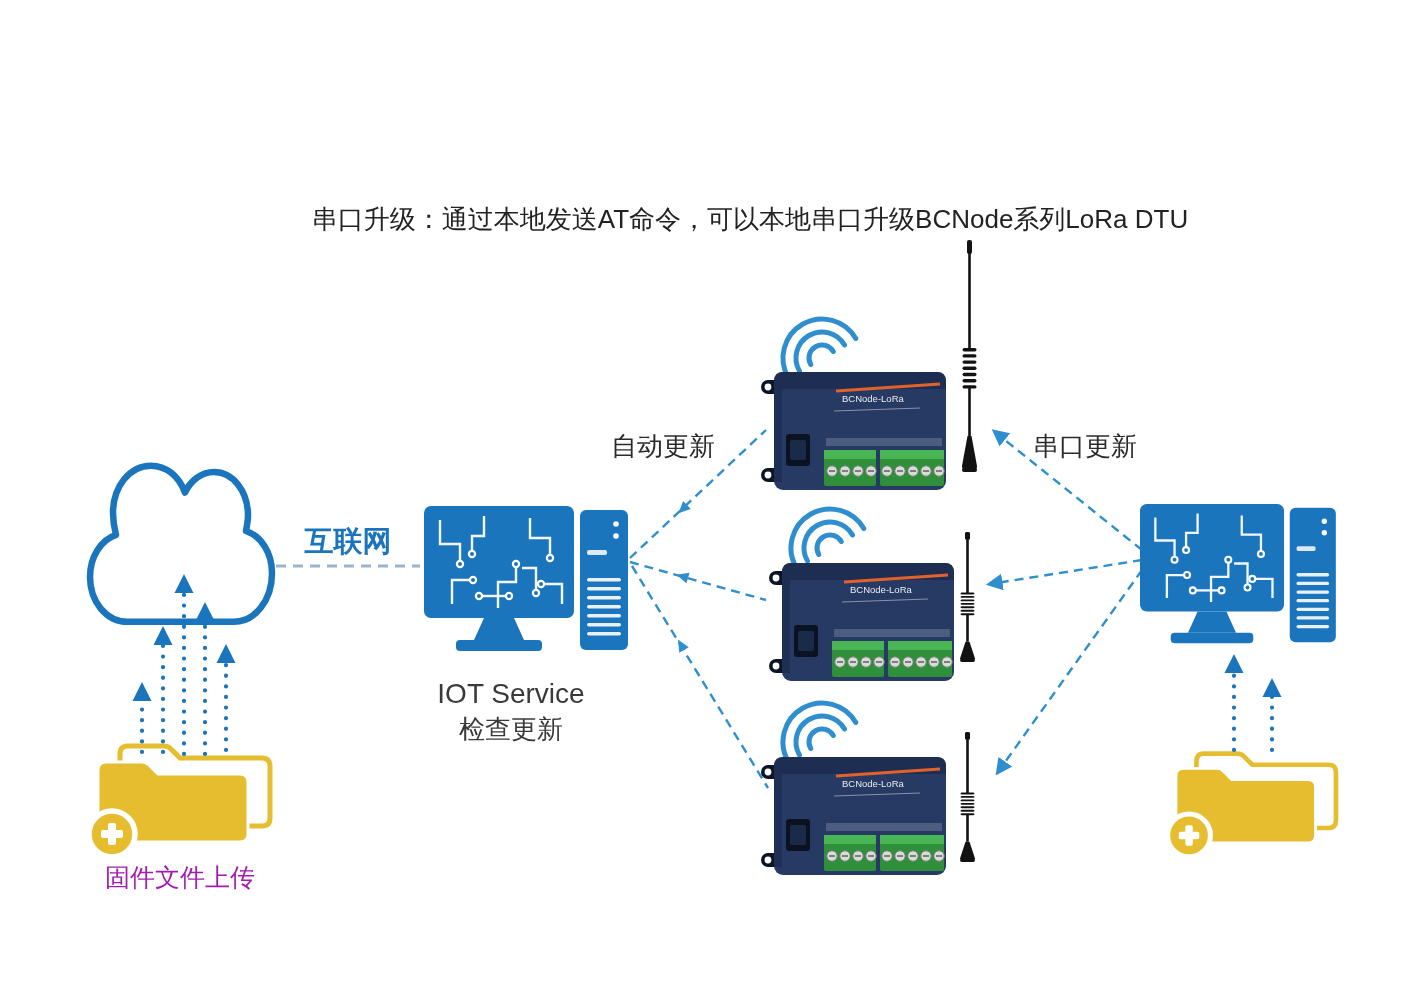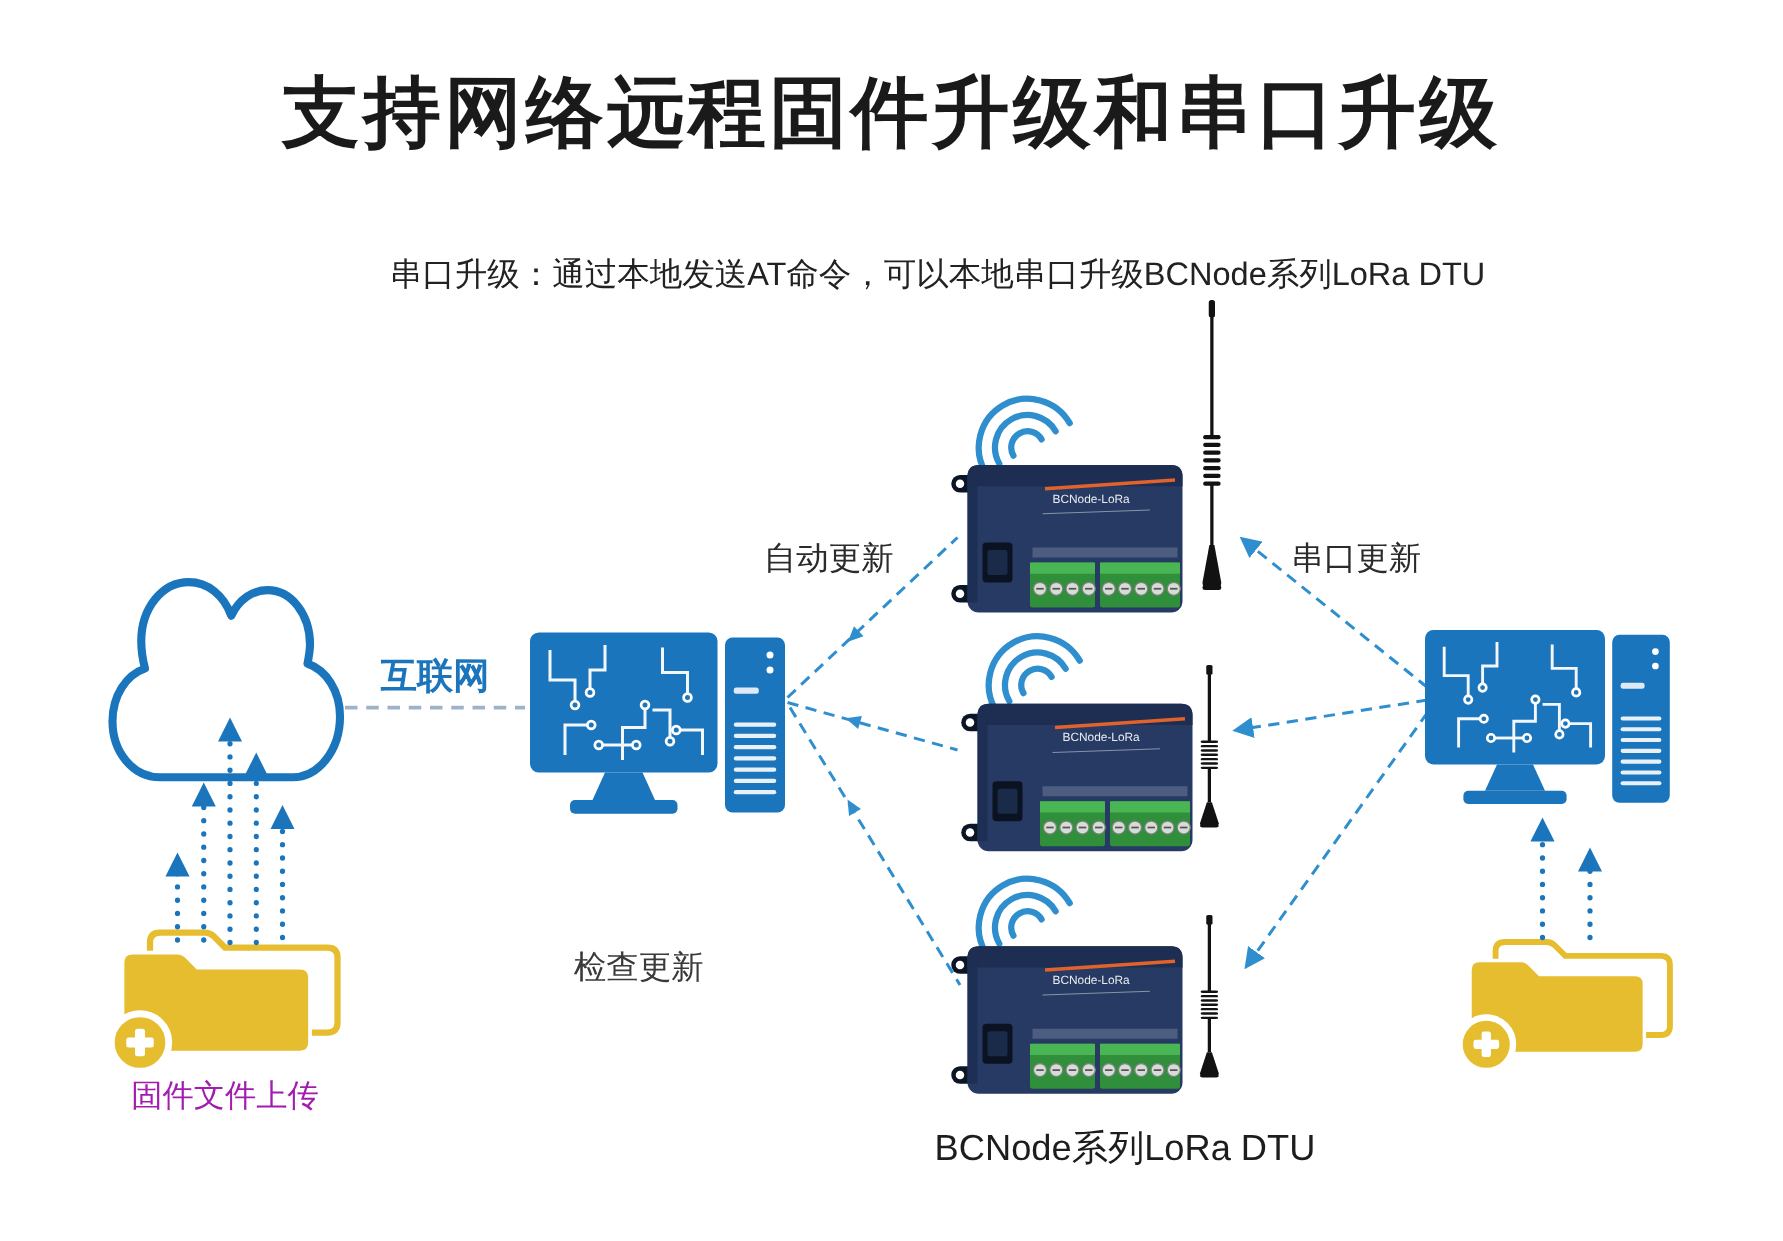--- a/index.html
+++ b/index.html
@@ -7,21 +7,21 @@
           font-family:"Liberation Sans",sans-serif;}
   .canvas svg.stage{position:absolute;left:0;top:0;}
   .label{position:absolute;text-align:center;color:#262626;line-height:1.25;}
   .t-title{top:52px;left:0;width:1426px;font-size:62px;font-weight:800;letter-spacing:3px;color:#1a1a1a;}
   .t-sub{left:0;width:1426px;font-size:26px;color:#222;}
   .t-sub1{top:164px;}
   .t-sub2{top:203px;margin-left:37px;}
   .t-cloud{left:88px;top:527px;width:180px;font-size:28px;color:#1b75bc;font-weight:500;}
   .t-internet{left:296px;top:523px;width:104px;font-size:29px;font-weight:700;color:#1b75bc;}
   .t-svc1{left:402px;top:676px;width:218px;font-size:28px;color:#3a3a3a;}
-  .t-svc2{left:402px;top:713px;width:218px;font-size:26px;color:#3a3a3a;margin-top:44px;}
+  .t-svc2{left:402px;top:713px;width:218px;font-size:26px;color:#3a3a3a;}
   .t-auto{left:596px;top:430px;width:134px;font-size:26px;color:#2b2b2b;}
   .t-serial{left:1018px;top:430px;width:134px;font-size:26px;color:#2b2b2b;}
   .t-upl-left{left:80px;top:862px;width:200px;font-size:25px;color:#a21caf;}
   .t-upl-right{left:1190px;top:864px;width:200px;font-size:25px;color:#2b2b2b;}
   .t-series{left:690px;top:901px;width:420px;font-size:29px;color:#1d1d1d;}
 </style>
 </head>
 <body>
 
 <div class="canvas">
@@ -231,26 +231,25 @@
       <line x1="205" y1="754" x2="205" y2="610" marker-end="url(#mBlue)"></line>
       <line x1="226" y1="750" x2="226" y2="652" marker-end="url(#mBlue)"></line>
     </g>
 
     <g stroke="#1b75bc" stroke-width="4.2" stroke-linecap="round" stroke-dasharray="0.1 10.5" fill="none">
       <line x1="1234" y1="750" x2="1234" y2="662" marker-end="url(#mBlue)"></line>
       <line x1="1272" y1="750" x2="1272" y2="686" marker-end="url(#mBlue)"></line>
     </g>
   </svg>
 
-  <div class="label t-title">支持网络远程固件升级和串口升级</div>
   <div class="label t-sub t-sub2">串口升级：通过本地发送AT命令，可以本地串口升级BCNode系列LoRa DTU</div>
 
   <div class="label t-internet">互联网</div>
 
+  <div class="label t-svc1">IOT Service</div>
   <div class="label t-svc2">检查更新</div>
 
   <div class="label t-auto">自动更新</div>
   <div class="label t-serial">串口更新</div>
 
   <div class="label t-upl-left">固件文件上传</div>
 
-  <div class="label t-series">BCNode系列LoRa DTU</div>
 </div>
 
 </body></html>

